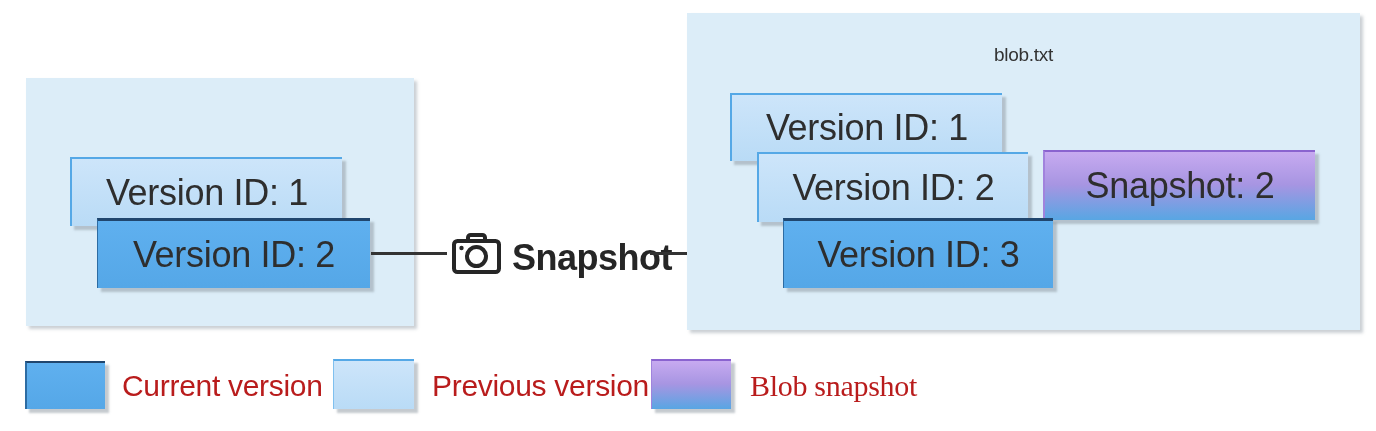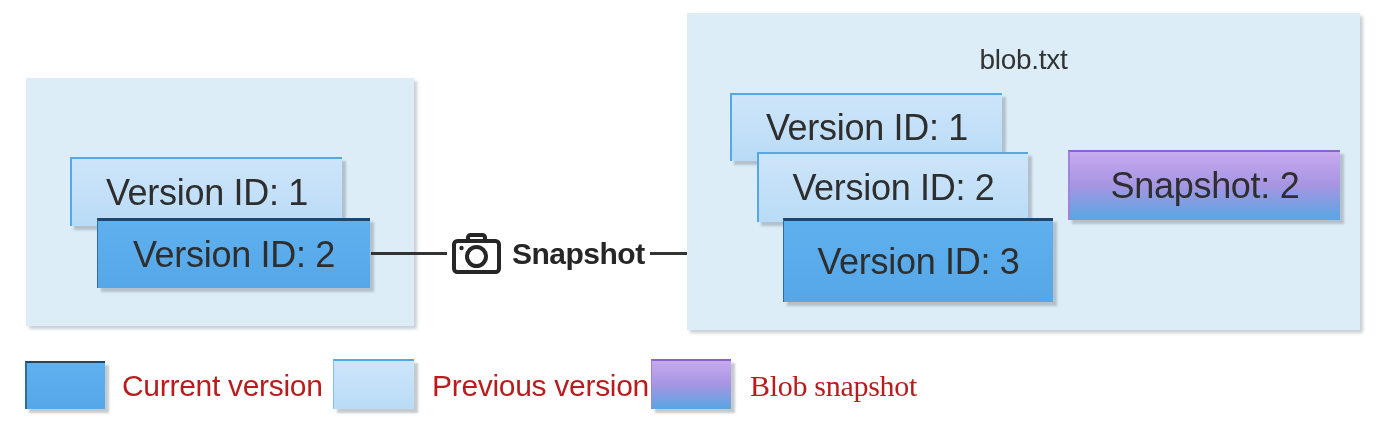--- a/index.html
+++ b/index.html
@@ -16,21 +16,21 @@
 
   .container {
     position: absolute;
     background: #dcedf8;
     box-shadow: 3px 3px 3px rgba(140,150,160,0.45);
   }
   .container-title {
     position: absolute;
     left: 0; width: 100%;
     text-align: center;
-    font-size: 28px;
+    font-size: 19px;
     color: #333333;
   }
   .vbox {
     position: absolute;
     display: flex; align-items: center; justify-content: center;
     font-size: 36px;
     color: #2e2e2e;
     box-shadow: 4px 4px 2px rgba(140,150,160,0.5);
   }
   .vbox.previous {
@@ -40,34 +40,33 @@
   }
   .vbox.current {
     background: linear-gradient(180deg, #5fb0ef 0%, #55a7e7 100%);
     border-top: 3px solid #20466e;
     border-left: 1px solid #2d6ca3;
   }
   .vbox.snapshot {
     background: linear-gradient(180deg, #c7aaf0 0%, #a795e2 48%, #58a6e3 100%);
     border-top: 2px solid #8a63cf;
     border-left: 2px solid #a183dd;
-    margin-left: 25px;
   }
 
   .conn-line { position: absolute; height: 3px; background: #333333; }
   .arrow-head {
     position: absolute;
     width: 0; height: 0;
     border-top: 9px solid transparent;
     border-bottom: 9px solid transparent;
     border-left: 17px solid #333333;
   }
   .snapshot-action-label {
     position: absolute;
-    font-size: 30px;
+    font-size: 36px;
     font-weight: 700;
     color: #262626;
     letter-spacing: -0.5px;
   }
   .camera { position: absolute; }
 
   .legend-swatch {
     position: absolute;
     box-shadow: 4px 4px 2px rgba(140,150,160,0.5);
   }
@@ -127,21 +126,21 @@
     <div class="container-title" style="top:31px;">blob.txt</div>
     <div class="vbox previous" style="left:43px; top:80px; width:272px; height:68px;">
       <span>Version ID: 1</span>
     </div>
     <div class="vbox previous" style="left:70px; top:139px; width:271px; height:70px;">
       <span>Version ID: 2</span>
     </div>
     <div class="vbox snapshot" style="left:356px; top:137px; width:272px; height:70px;">
       <span>Snapshot: 2</span>
     </div>
-    <div class="vbox current" style="left:96px; top:205px; width:270px; height:84px;">
+    <div class="vbox current" style="left:96px; top:205px; width:270px; height:70px;">
       <span>Version ID: 3</span>
     </div>
   </div>
 
   <div>
     <div class="legend-swatch current" style="left:25px; top:361px; width:80px; height:48px;"></div>
     <div class="legend-label" style="left:122px; top:369px;">Current version</div>
 
     <div class="legend-swatch previous" style="left:333px; top:359px; width:81px; height:50px;"></div>
     <div class="legend-label" style="left:432px; top:369px;">Previous version</div>

